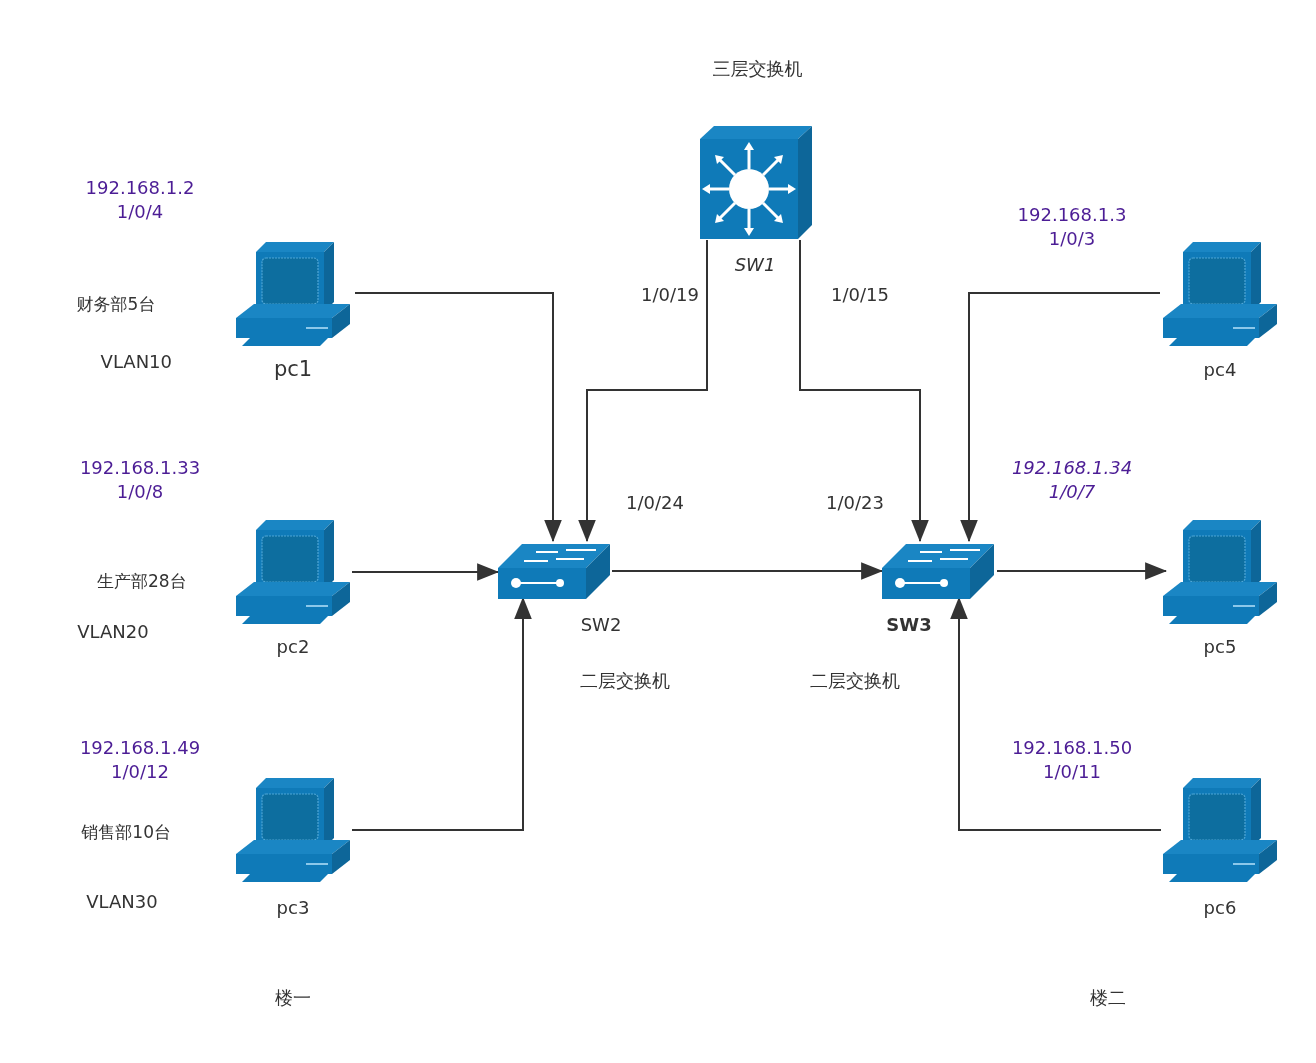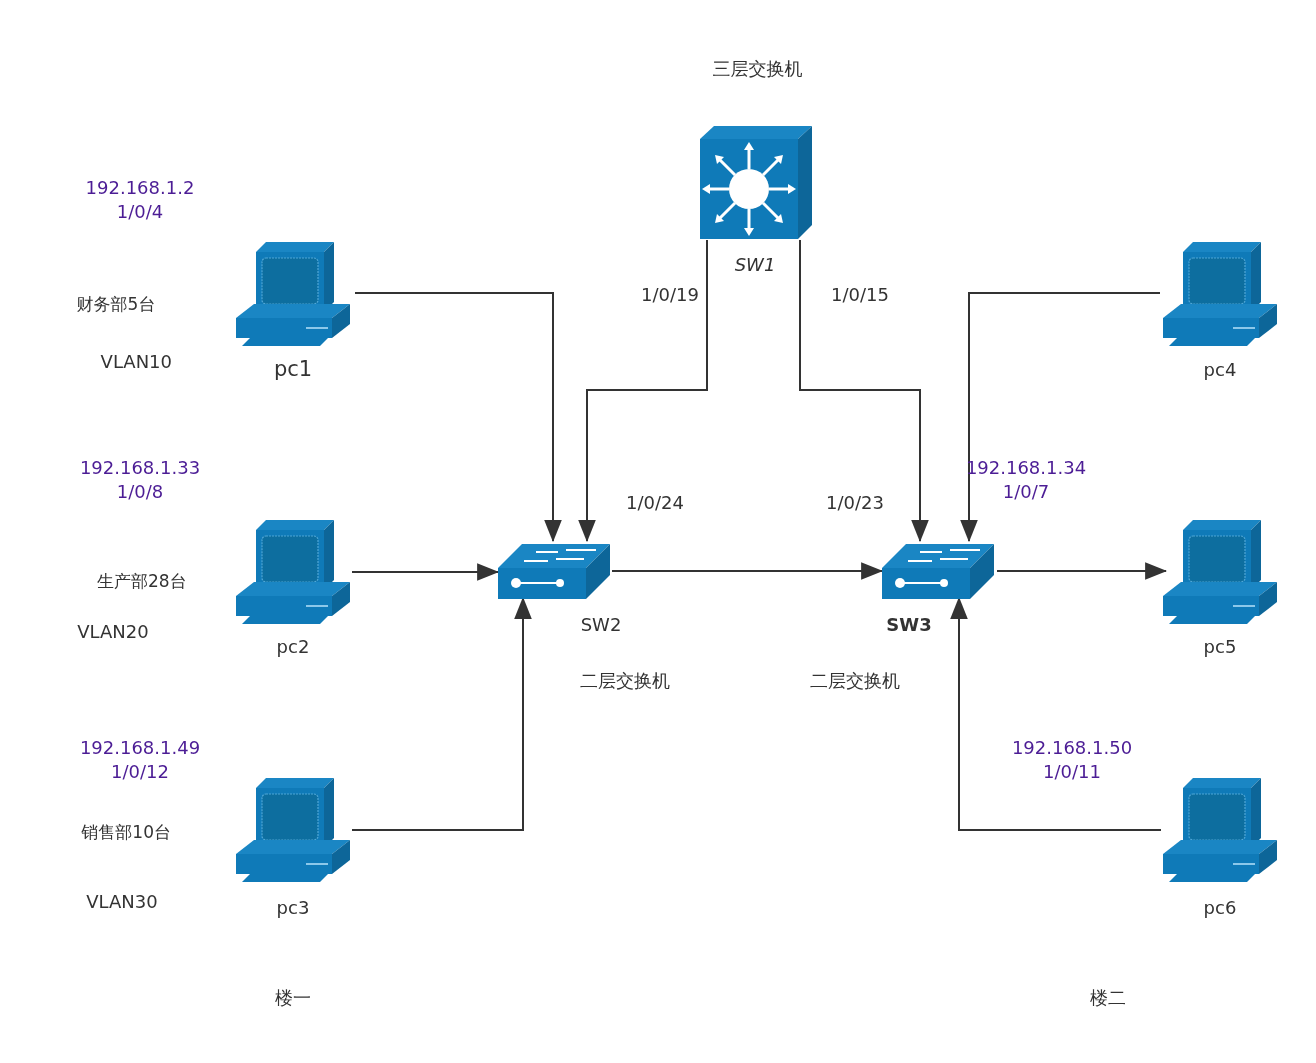--- a/index.html
+++ b/index.html
@@ -188,21 +188,25 @@
     <div>1/0/12</div>
   </div>
 
   <div class="lbl small" style="left:66px; top:292px; width:100px; text-align:center;">财务部5台</div>
   <div class="lbl" style="left:72px; top:350px; width:100px;text-align:right;">VLAN10</div>
   <div class="lbl small" style="left:61px; top:569px; width:110px; text-align:left;margin-left:36px;">生产部28台</div>
   <div class="lbl" style="left:63px; top:620px; width:100px;">VLAN20</div>
   <div class="lbl small" style="left:61px; top:820px; width:110px; text-align:right;">销售部10台</div>
   <div class="lbl" style="left:72px; top:890px; width:100px;">VLAN30</div>
 
-  <div class="ipblock" style="left:956px; top:456px; width:140px;">
+  <div class="ipblock" style="left:1002px; top:203px; width:140px;">
+    <div>192.168.1.3</div>
+    <div>1/0/3</div>
+  </div>
+  <div class="ipblock" style="left:1002px; top:456px; width:140px;font-style:italic;">
     <div>192.168.1.34</div>
     <div>1/0/7</div>
   </div>
   <div class="ipblock" style="left:1002px; top:736px; width:140px;">
     <div>192.168.1.50</div>
     <div>1/0/11</div>
   </div>
 
   <div class="lbl" style="left:253px; top:986px; width:80px;">楼一</div>
   <div class="lbl" style="left:1068px; top:986px; width:80px;">楼二</div>

